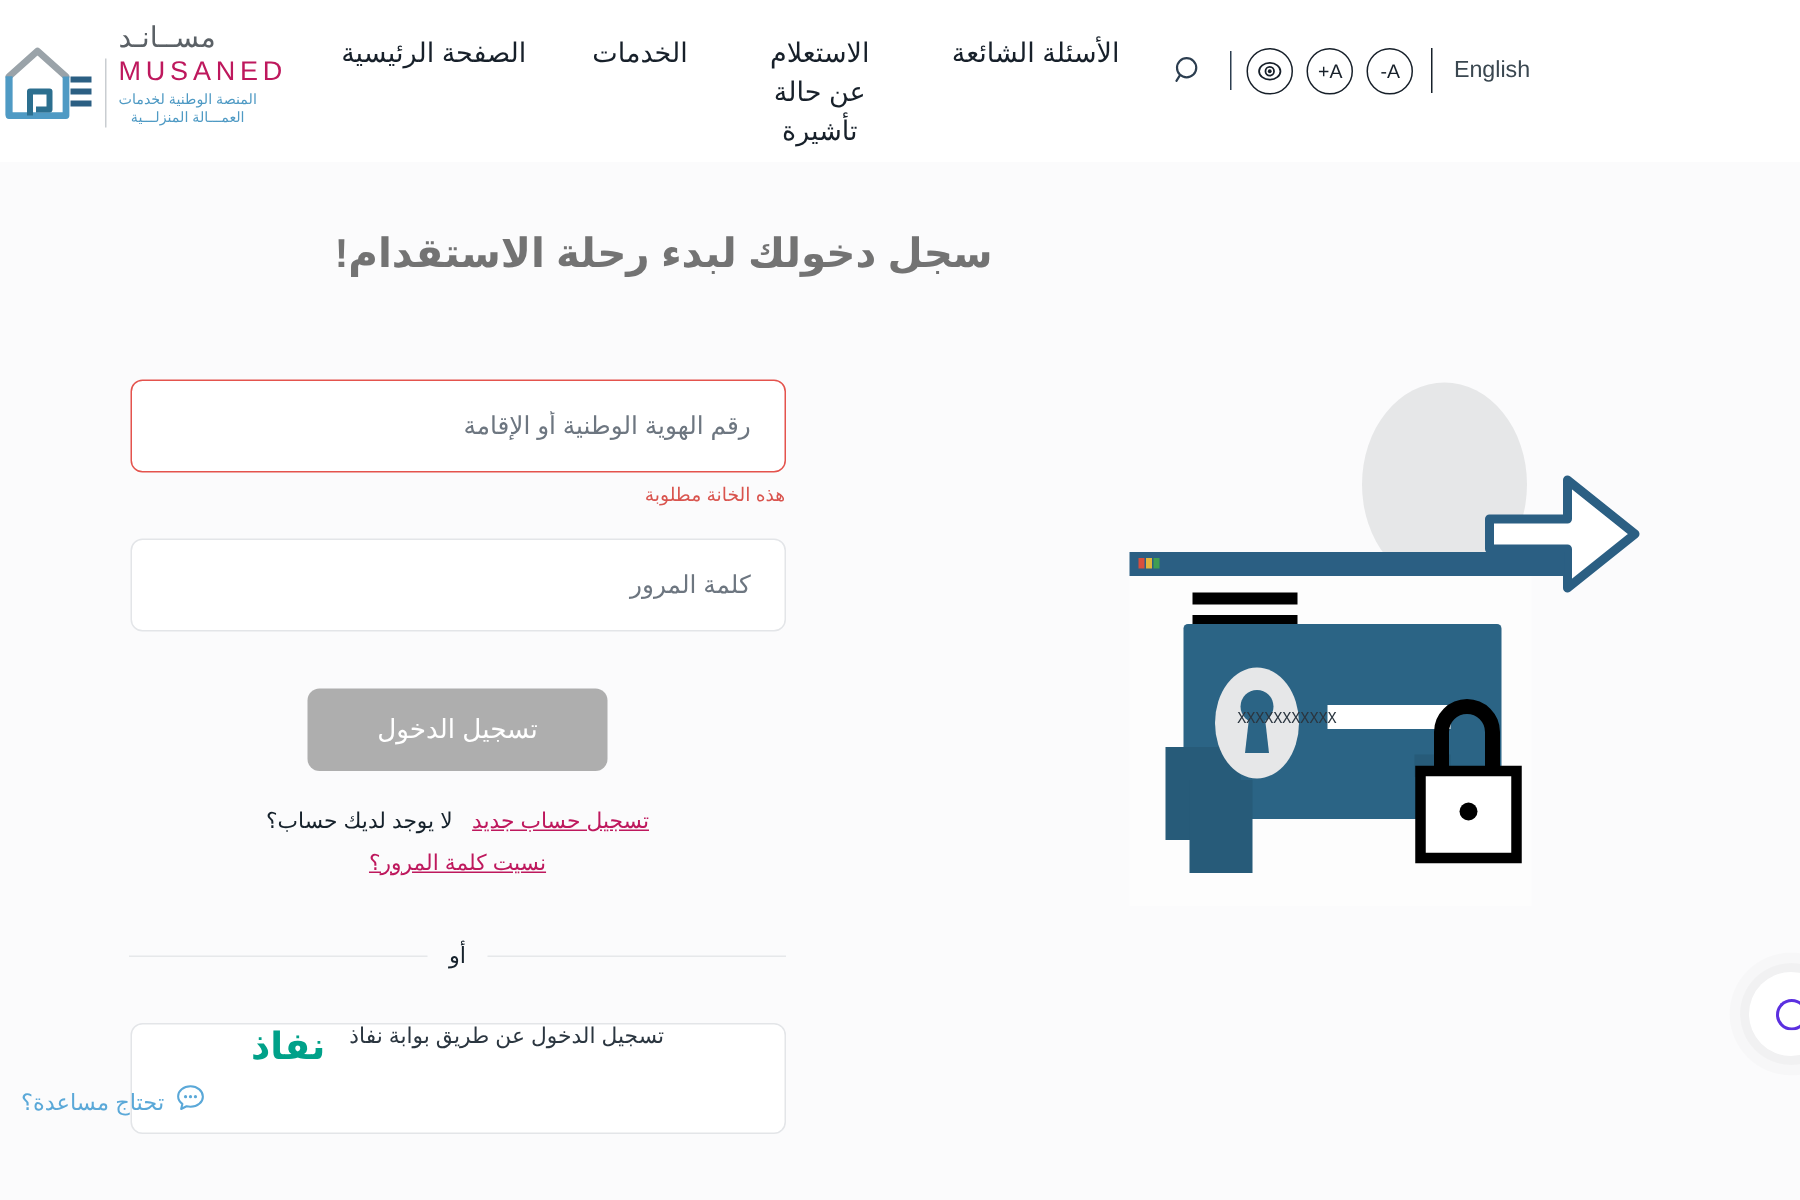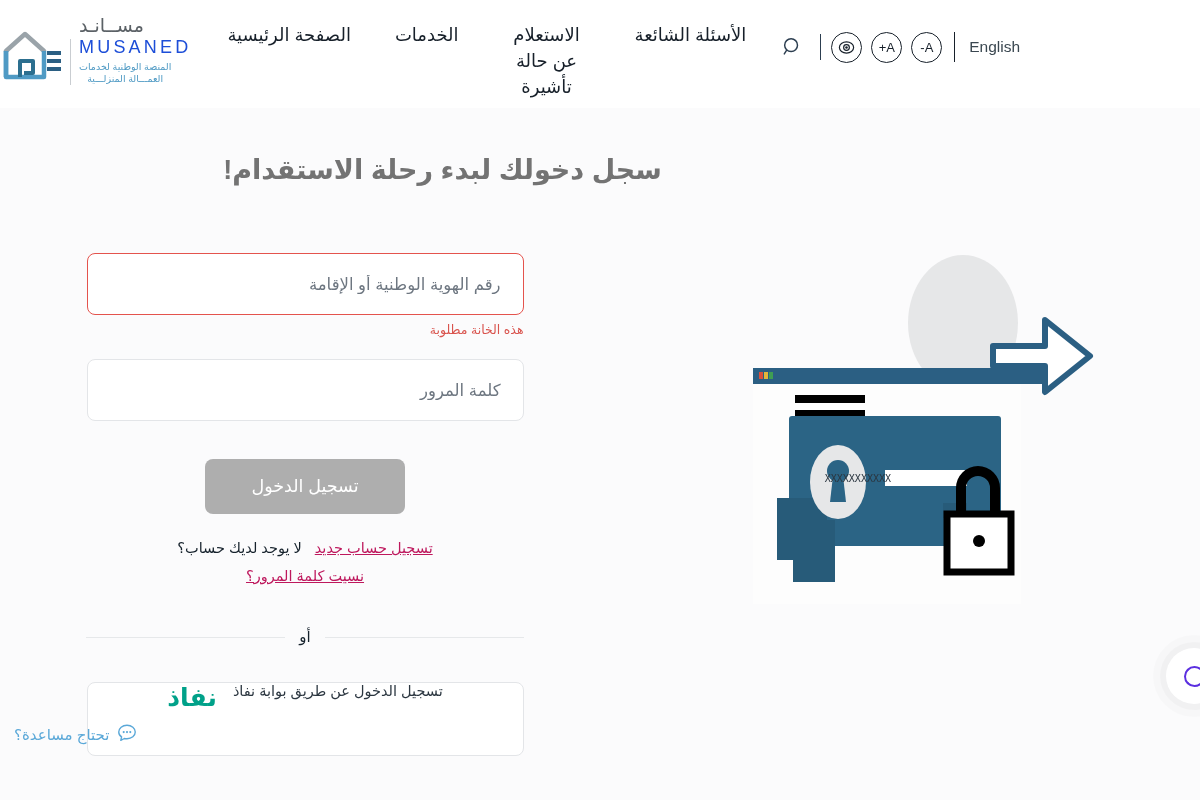--- a/index.html
+++ b/index.html
@@ -41,21 +41,21 @@
     align-items: flex-end;
     line-height: 1.0;
   }
   .brand-ar {
     font-size: 19px; letter-spacing: 3px;
     color: #5b6166; font-weight: 400;
     height: 22px;
   }
   .brand-en {
     font-size: 18px; letter-spacing: 3.2px;
-    color: #1d4ed8; font-weight: 400;
+    color: #be185d; font-weight: 400;
     height: 21px;
   }
   .brand-tag {
     font-size: 9.5px; color: #4f9ac4;
     letter-spacing: .4px; line-height: 1.25;
     text-align: center; margin-top: 2px;
   }
 
   .nav {
     display: flex;

